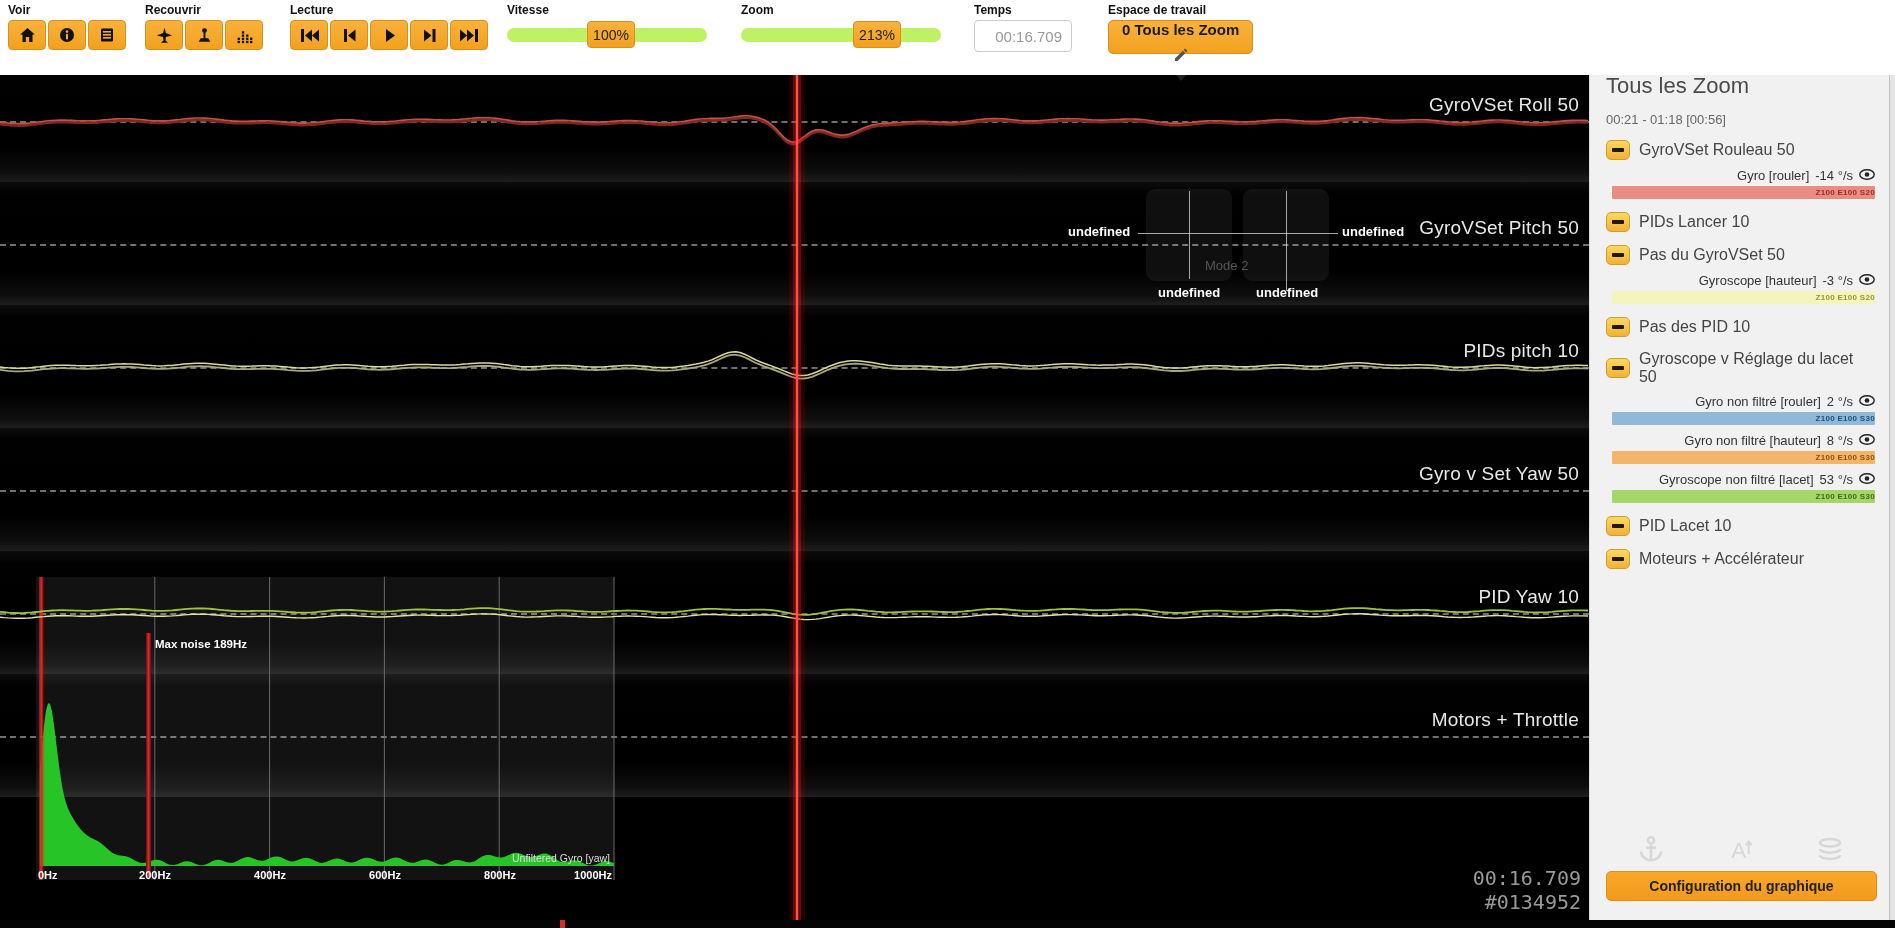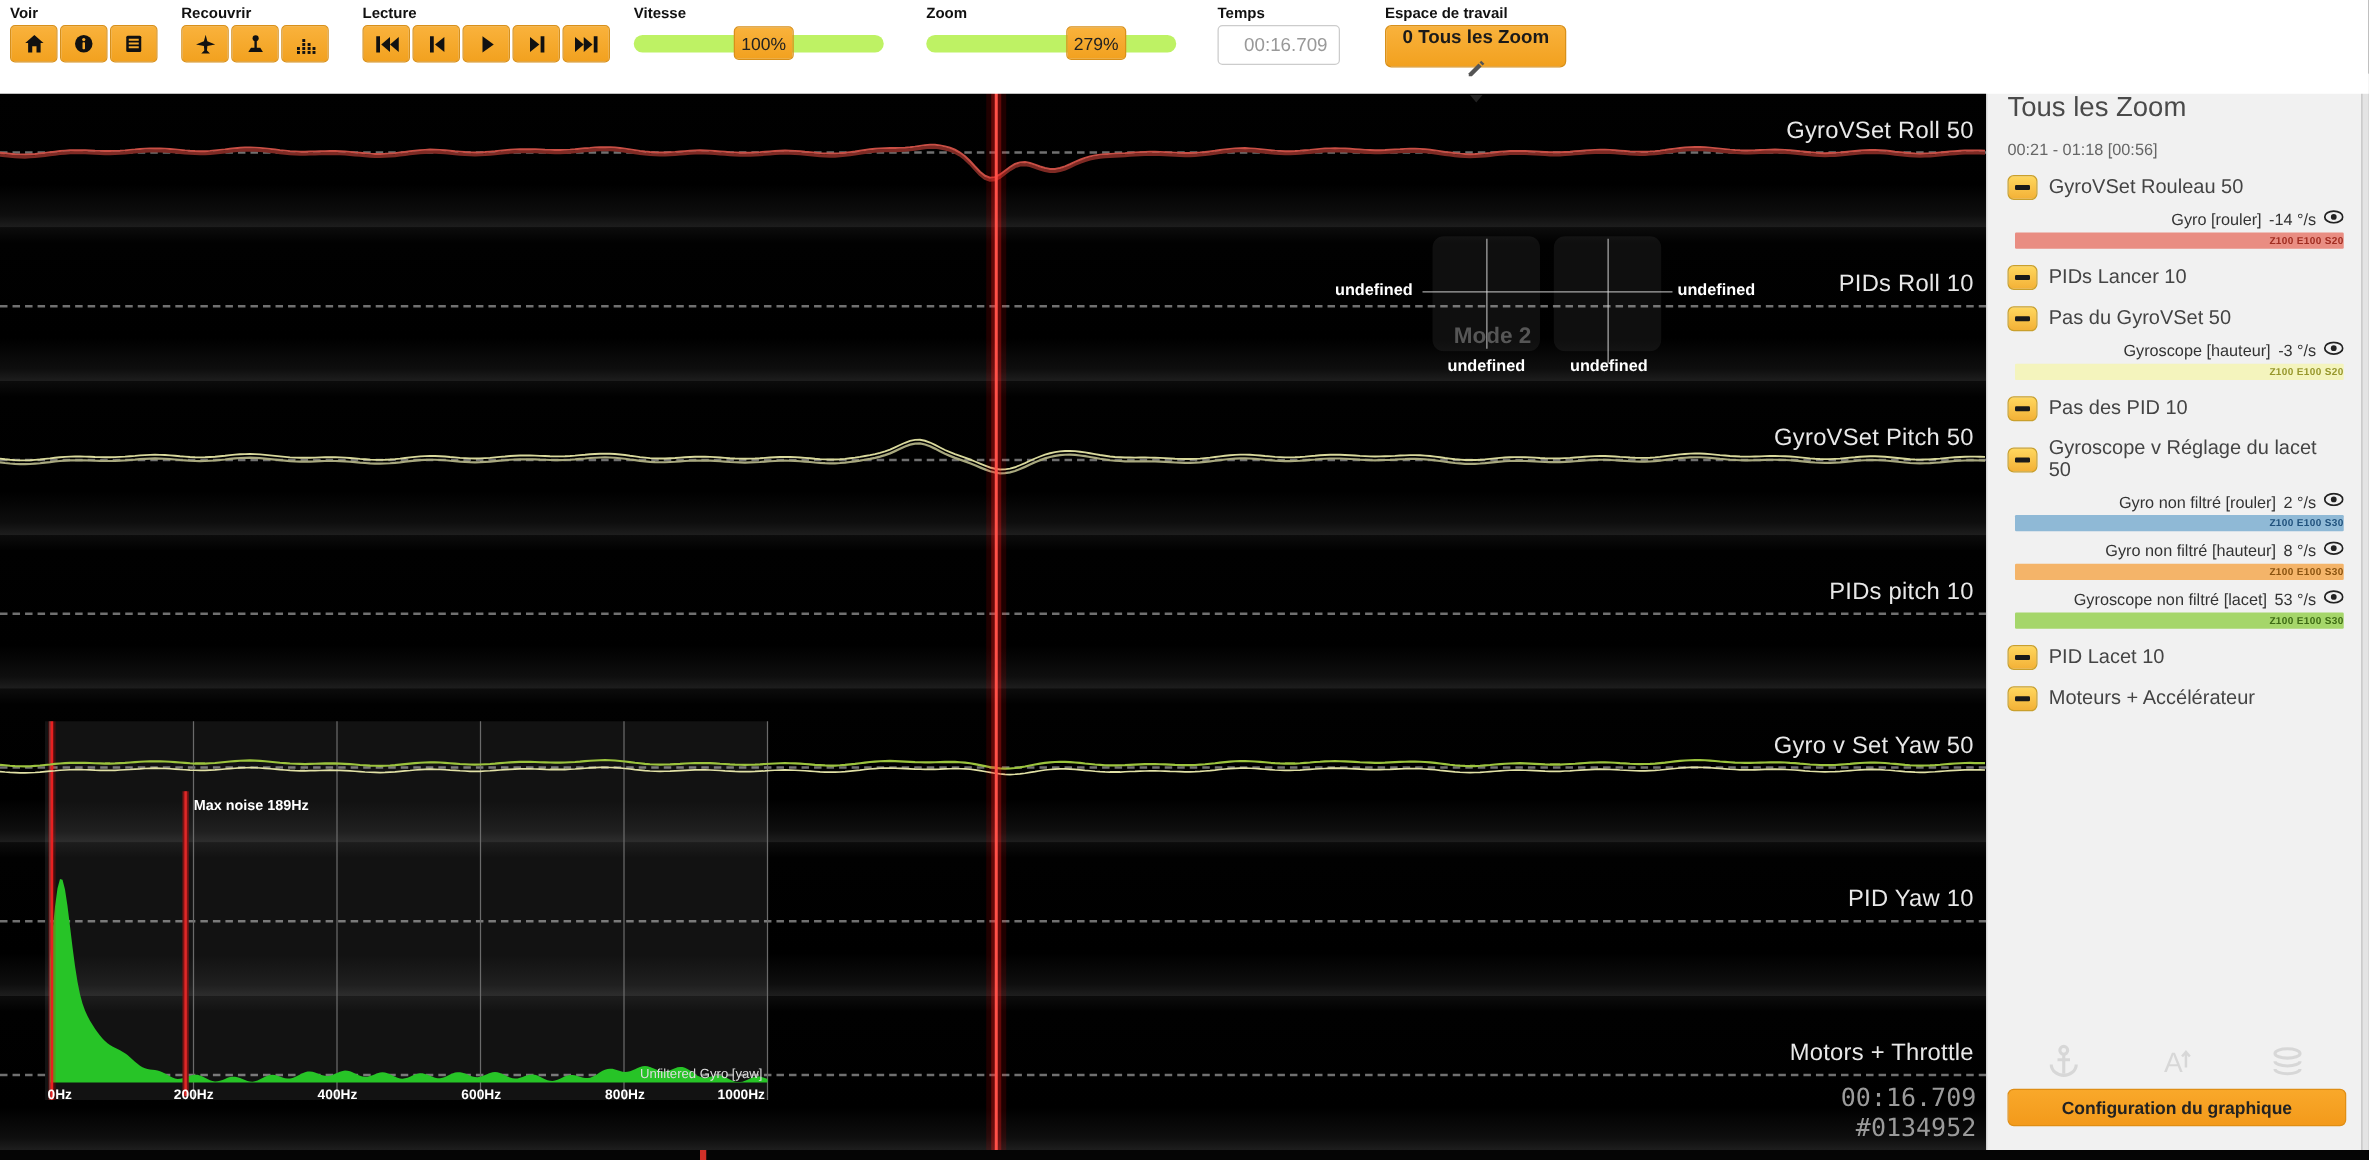--- a/index.html
+++ b/index.html
@@ -30,21 +30,21 @@
   .band { position:relative; width:100%; height:123px;
           background:linear-gradient(180deg,#0c0c0c 0%,#010101 10%,#000 72%,#0e0e0e 92%,#1e1e1e 100%); }
   .band-zero { position:absolute; left:0; right:0; top:50%; border-top:2px dashed rgba(235,235,235,.48); }
   .band-label { position:absolute; right:10px; bottom:calc(50% + 5px); font-size:19px; color:#e8e8e8; letter-spacing:.2px; }
   #trace-svg { position:absolute; left:0; top:0; pointer-events:none; }
 
   
   .stick-box { position:absolute; width:86px; height:92px; background:rgba(255,255,255,.06); border-radius:9px; }
   .stick-line { position:absolute; background:rgba(220,220,220,.75); }
   .stick-undef { position:absolute; font-size:13px; font-weight:700; color:#ffffff; }
-  #stick-mode { position:absolute; font-size:18px; font-weight:700; color:#565656; }
+  #stick-mode { position:absolute; font-size:13px; font-weight:400; color:#565656;margin-left:42px; }
 
   
   #cursor-readout { position:absolute; right:8px; bottom:6px; text-align:right; color:#9a9a9a;
                     font-family:"DejaVu Sans Mono", monospace; font-size:20px; line-height:24px; }
 
   
   #sidebar { position:absolute; left:1589px; top:59px; width:306px; height:861px; background:#f1f1f1;
              padding:14px 20px 0 16px; border-left:1px solid #ddd; }
   #sb-title { font-size:22px; color:#4a4a4a; font-weight:400; }
   #sb-range { font-size:13px; color:#666; margin-top:13px; }
@@ -200,21 +200,21 @@
   <div class="tb-group" style="left:507px">
     <div class="tb-label">Vitesse</div>
     <div class="slider-track">
       <div class="slider-handle" style="left:calc(52% - 24px)">100%</div>
     </div>
   </div>
 
   <div class="tb-group" style="left:741px">
     <div class="tb-label">Zoom</div>
     <div class="slider-track">
-      <div class="slider-handle" style="left:calc(68% - 24px)">279%</div>
+      <div class="slider-handle" style="left:calc(68% - 24px)">213%</div>
     </div>
   </div>
 
   <div class="tb-group" style="left:974px">
     <div class="tb-label">Temps</div>
     <input id="time-input" value="00:16.709" style="">
   </div>
 
   <div class="tb-group" style="left:1108px">
     <div class="tb-label">Espace de travail</div>
@@ -227,24 +227,20 @@
       <span class="caret"></span>
     </div>
   </div>
 </div>
 
 <div id="graph">
   <div id="bands">
       <div class="band">
         <div class="band-zero"></div>
         <div class="band-label">GyroVSet Roll 50</div>
-      </div>
-      <div class="band">
-        <div class="band-zero"></div>
-        <div class="band-label">PIDs Roll 10</div>
       </div>
       <div class="band">
         <div class="band-zero"></div>
         <div class="band-label">GyroVSet Pitch 50</div>
       </div>
       <div class="band">
         <div class="band-zero"></div>
         <div class="band-label">PIDs pitch 10</div>
       </div>
       <div class="band">

